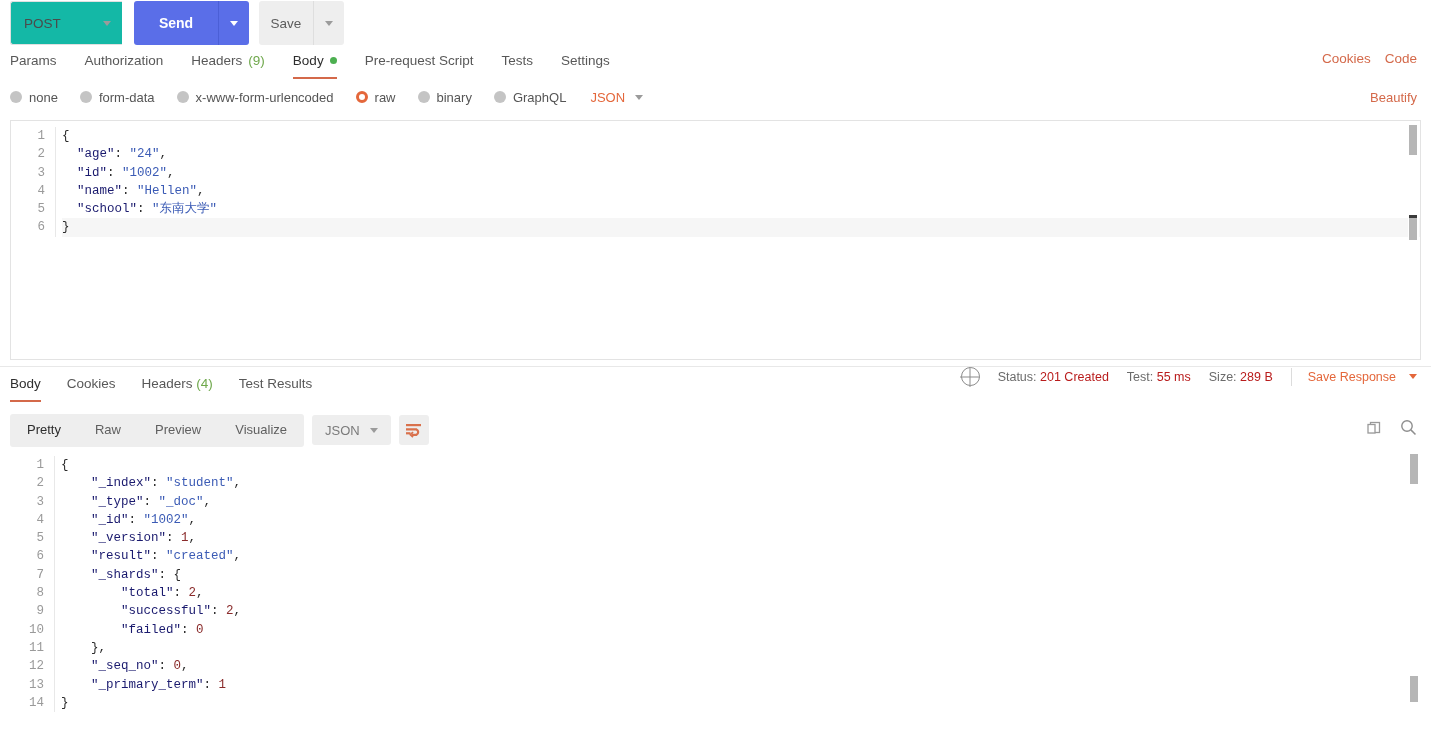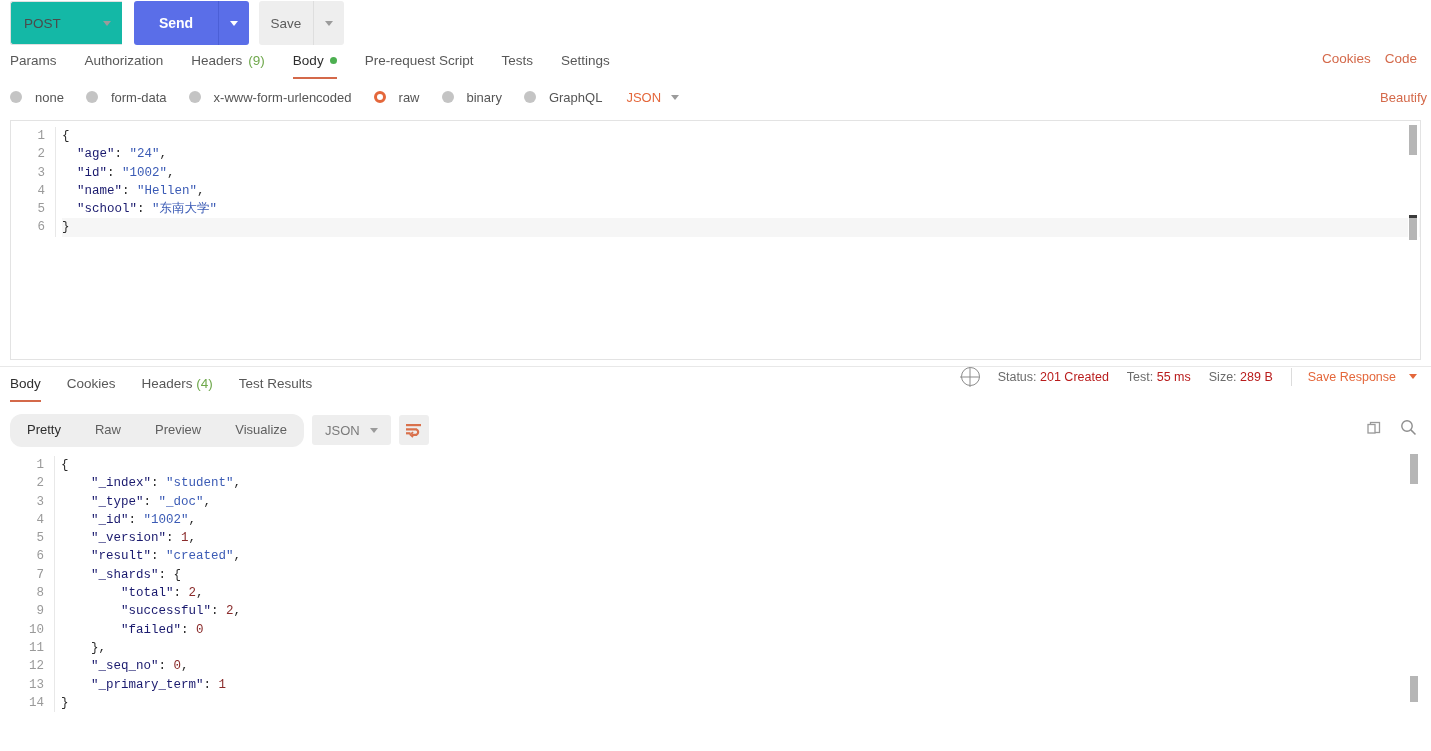--- a/index.html
+++ b/index.html
@@ -170,21 +170,21 @@
   .bodytype-row {
     display: flex;
     align-items: center;
     height: 34px;
     padding: 0 10px;
     position: relative;
   }
   .radio-item {
     display: flex;
     align-items: center;
-    gap: 13px;
+    gap: 7px;
     margin-right: 22px;
     font-size: 13px;
     color: #555;
     cursor: pointer;
     white-space: nowrap;
   }
   .radio-dot {
     width: 12px; height: 12px;
     border-radius: 50%;
     background: #c4c4c4;
@@ -199,21 +199,21 @@
   .json-select {
     display: flex;
     align-items: center;
     gap: 10px;
     cursor: pointer;
     margin-left: 2px;
   }
   .json-label { color: #e4673b; font-size: 13px; }
   .beautify {
     position: absolute;
-    right: 4px;
+    right: 14px;
     color: #d4694a;
     font-size: 13px;
     cursor: pointer;
   }
 
   
   .req-editor {
     margin: 6px 10px 0 10px;
     height: 240px;
     border: 1px solid #e3e3e3;
@@ -348,21 +348,21 @@
     display: flex;
     align-items: center;
     padding: 6px 10px 0 10px;
     height: 38px;
     box-sizing: border-box;
     position: relative;
   }
   .seg-group {
     display: flex;
     background: #eeeeee;
-    border-radius: 12px;
+    border-radius: 3px;
     height: 33px;
     align-items: center;
   }
   .seg {
     font-size: 13px;
     color: #5f5f5f;
     padding: 0 17px;
     line-height: 30px;
     cursor: pointer;
     white-space: nowrap;

